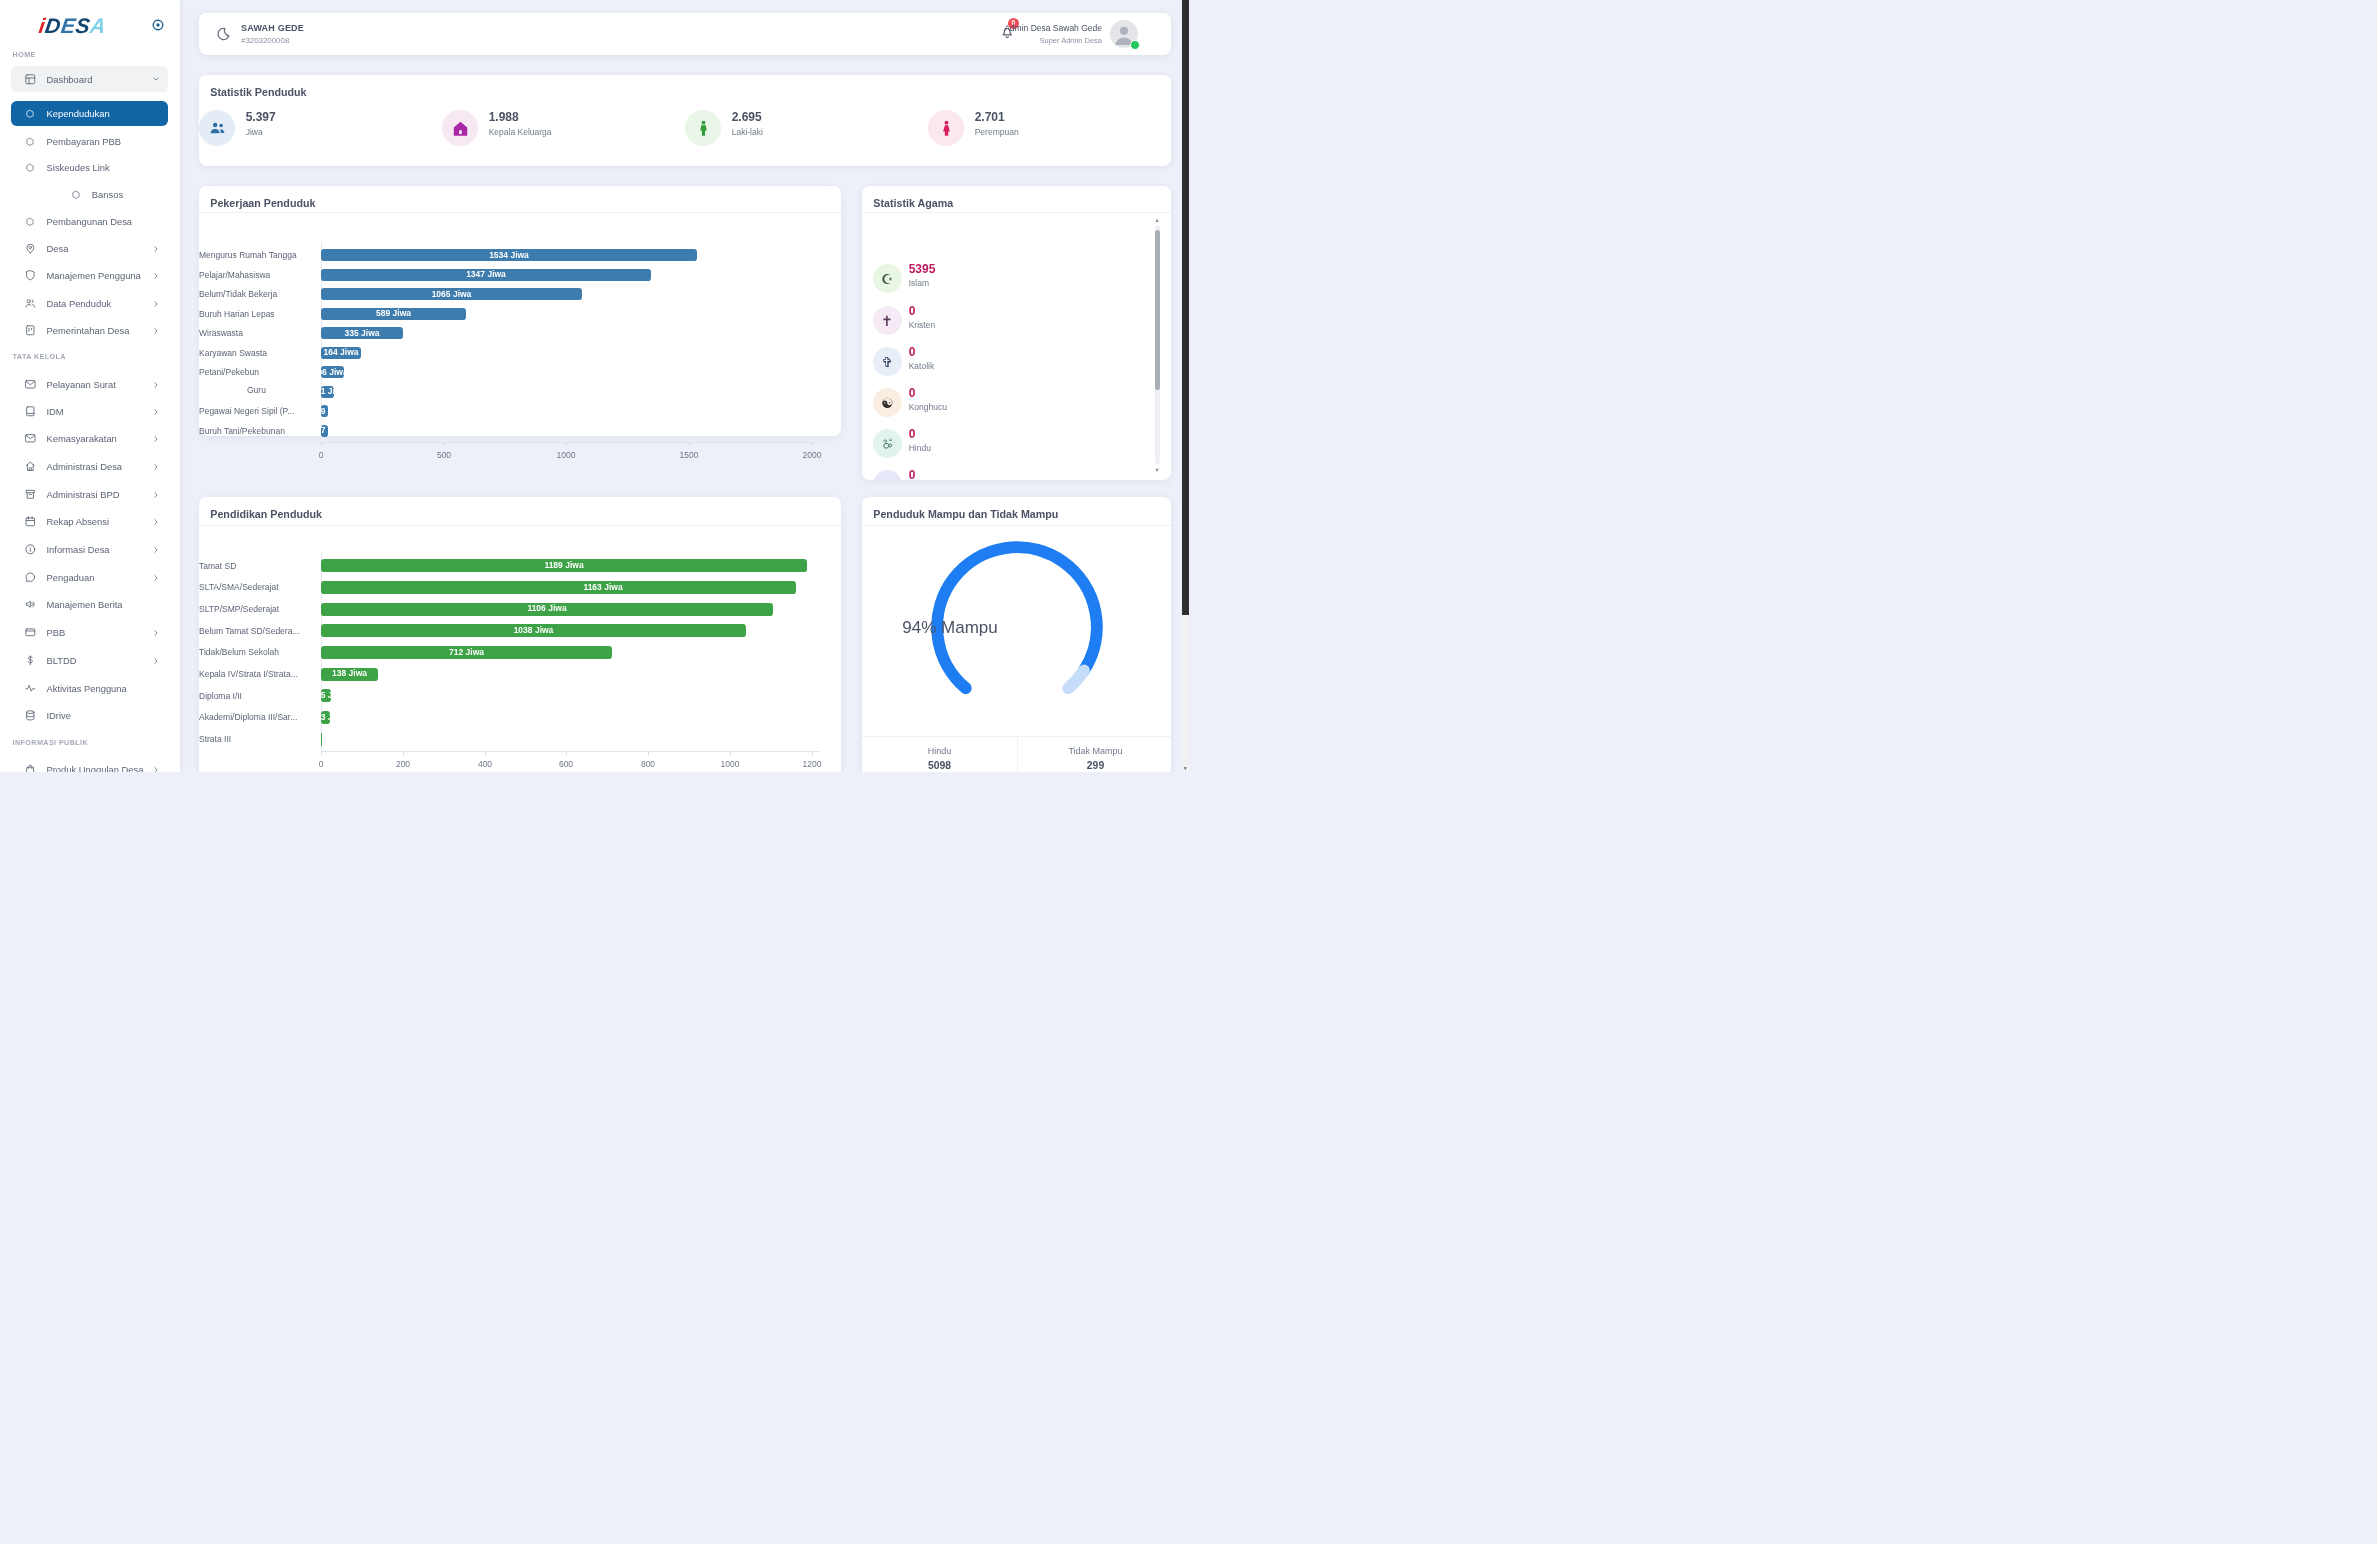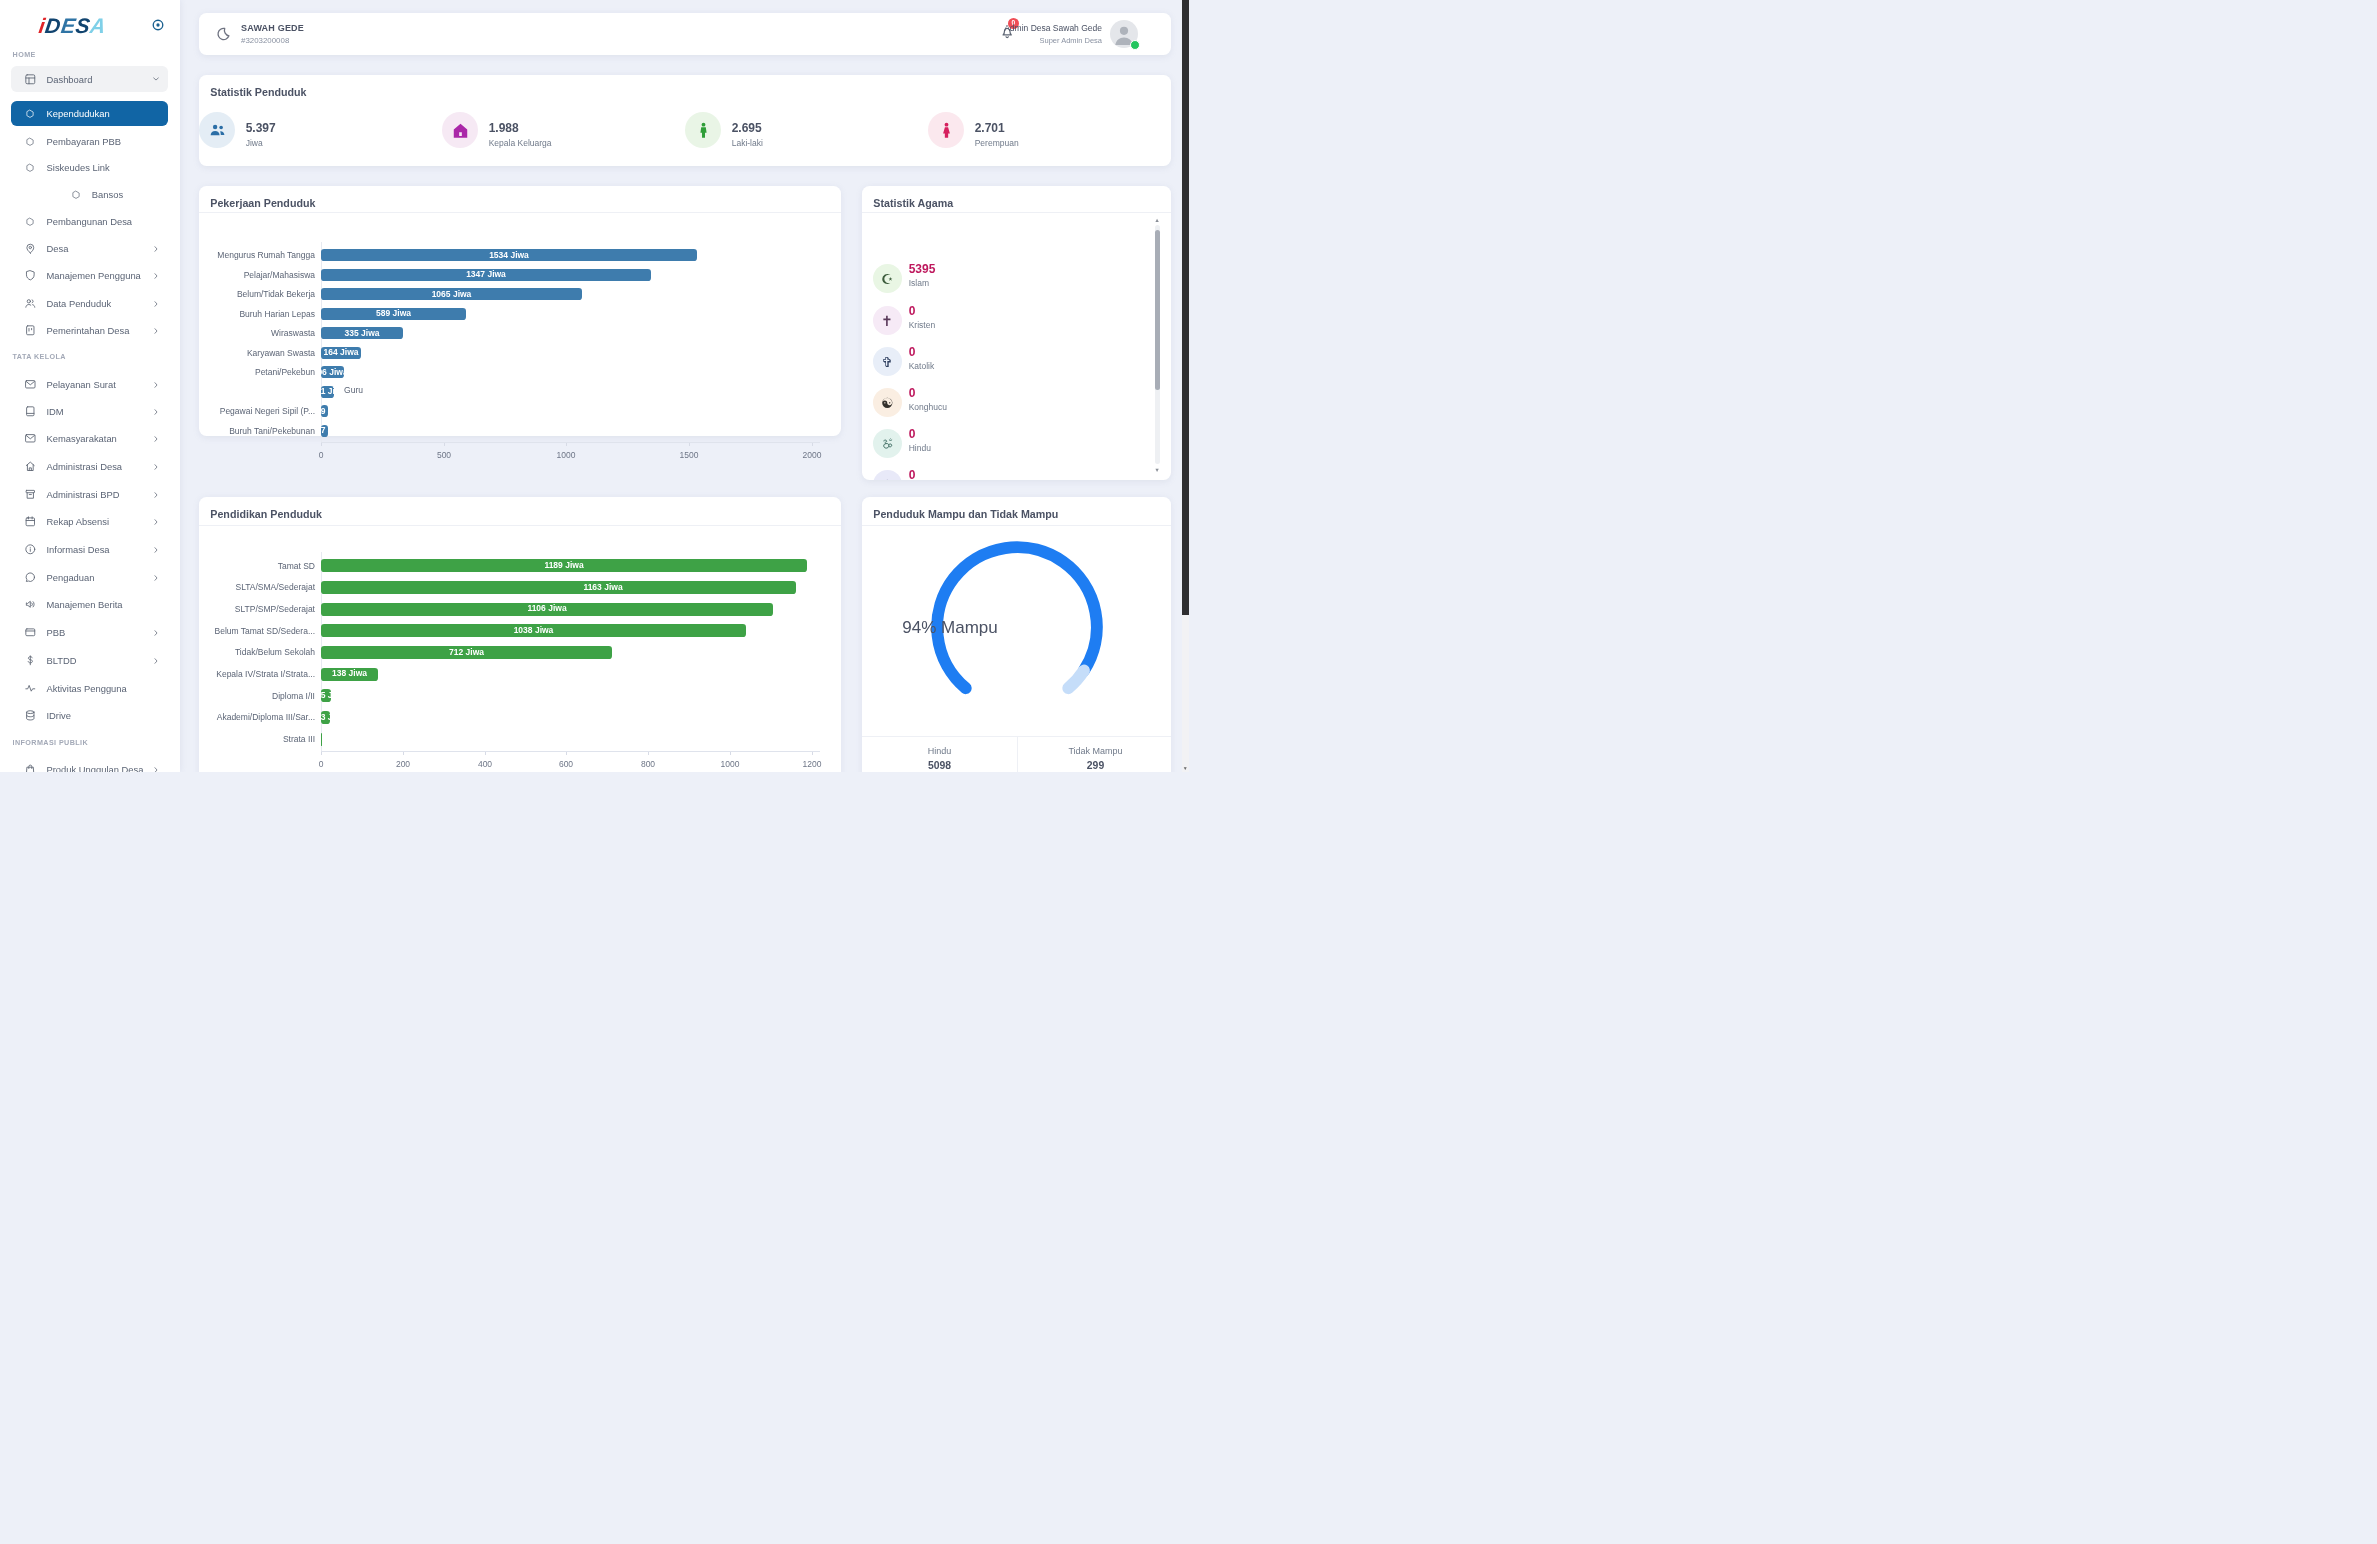--- a/index.html
+++ b/index.html
@@ -43,29 +43,29 @@
   .hdr .aname{position:absolute;right:69px;top:9.4px;width:201px;text-align:right;font-size:8.5px;color:#4b5264}
   .hdr .arole{position:absolute;right:69px;top:22.6px;width:201px;text-align:right;font-size:7.5px;color:#8a92a2}
   .hdr .avatar{position:absolute;right:33px;top:7px;width:28px;height:28px;border-radius:50%;background:#e4e6ea;
     overflow:hidden;cursor:pointer}
   .hdr .avatar svg{width:28px;height:28px;color:#aeb3bb}
   .hdr .presence{position:absolute;right:31px;top:27px;width:8.2px;height:8.2px;border-radius:50%;
     background:#22c55e;border:1.3px solid #fff}
   
   .stats{left:199px;top:75px;width:972px;height:91px}
   .stat-grid{position:absolute;left:0;top:35px;width:100%;height:38px;display:flex}
-  .stat{flex:1 1 0;position:relative;padding-left:0;display:flex;align-items:flex-end}
+  .stat{flex:1 1 0;position:relative;padding-left:0;display:flex;align-items:flex-start}
   .stat .bubble{width:36px;height:36px;border-radius:50%;display:flex;align-items:center;justify-content:center;flex:0 0 auto}
   .stat .bubble svg{width:19px;height:19px}
   .stat .txt{margin-left:10.7px}
   .stat .val{font-size:12px;font-weight:bold;color:#4b5264}
   .stat .lab{font-size:8.5px;color:#707a8a;margin-top:3.1px}
   
   .chart-card .plot{position:absolute;left:0;top:0;width:100%;height:100%}
-  .bar-row-label{position:absolute;left:0;width:116px;text-align:right;font-size:8.5px;color:#5b6475;white-space:nowrap}
+  .bar-row-label{position:absolute;left:0;width:116px;text-align:left;font-size:8.5px;color:#5b6475;white-space:nowrap}
   .bar{position:absolute;left:122px;border-radius:3.1px}
   .bar-val{position:absolute;overflow:hidden;text-align:center;color:#fff;font-size:8.5px;font-weight:bold;white-space:nowrap}
   .axis-line{position:absolute;left:122px;height:0.6px;background:#dfe3ec}
   .y-line{position:absolute;width:0.6px;background:#e7eaf1}
   .tick{position:absolute;width:0.6px;height:3.1px;background:#d7dbe6}
   .tick-label{position:absolute;width:38px;margin-left:-19px;text-align:center;font-size:8.5px;color:#6e7687}
   
   .agama-row{position:absolute;left:10.7px;width:252px;height:29px}
   .agama-row .bubble{position:absolute;left:0;top:0;width:29px;height:29px;border-radius:50%;
     display:flex;align-items:center;justify-content:center;font-size:14px}

